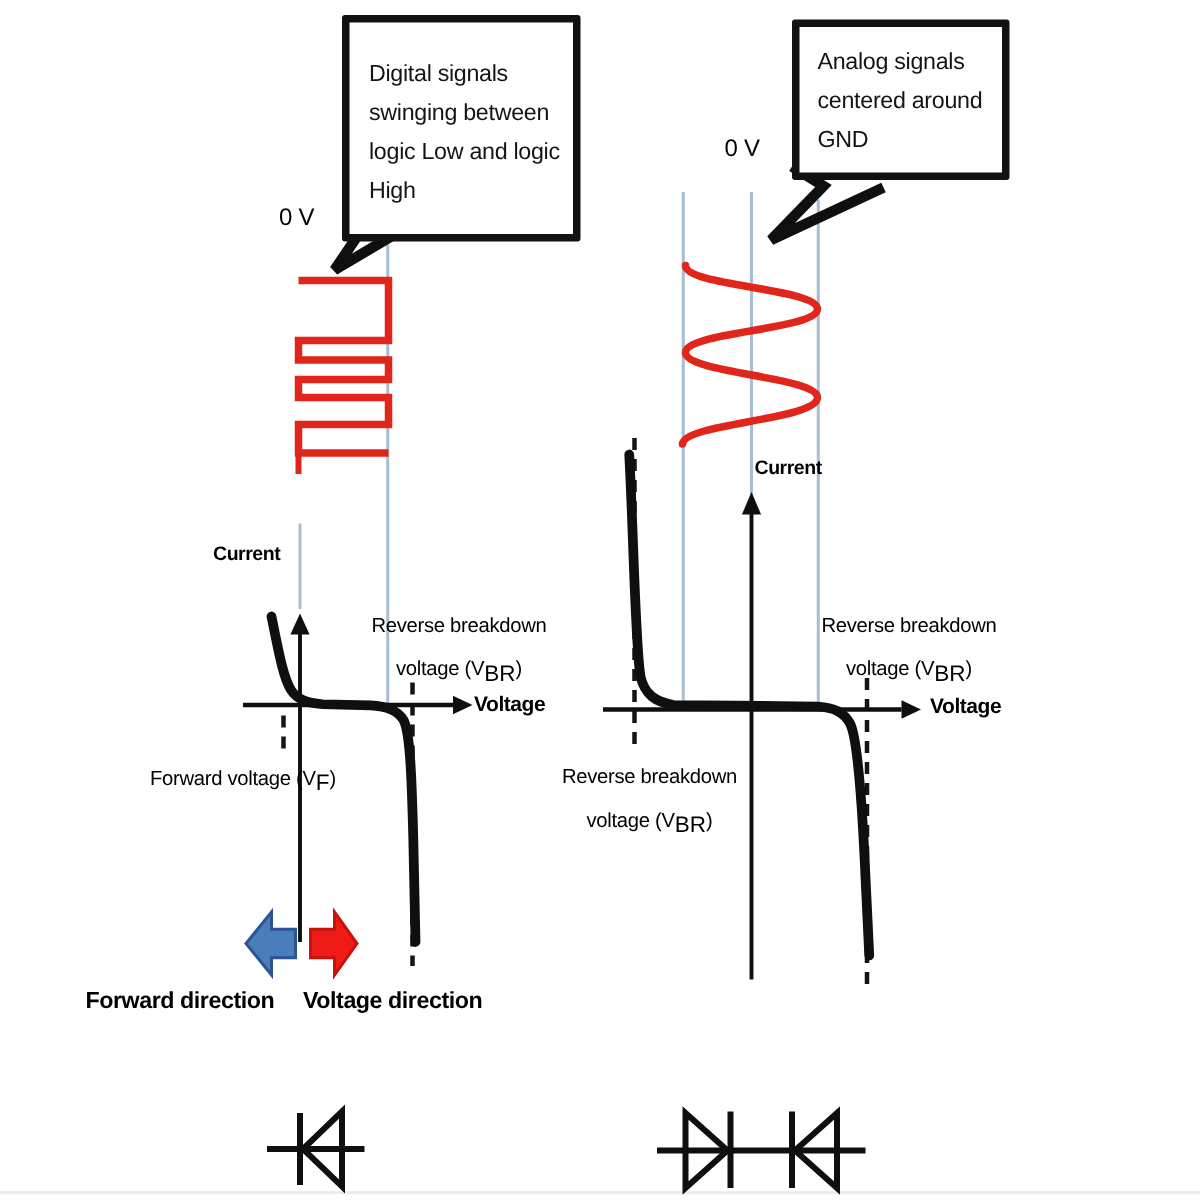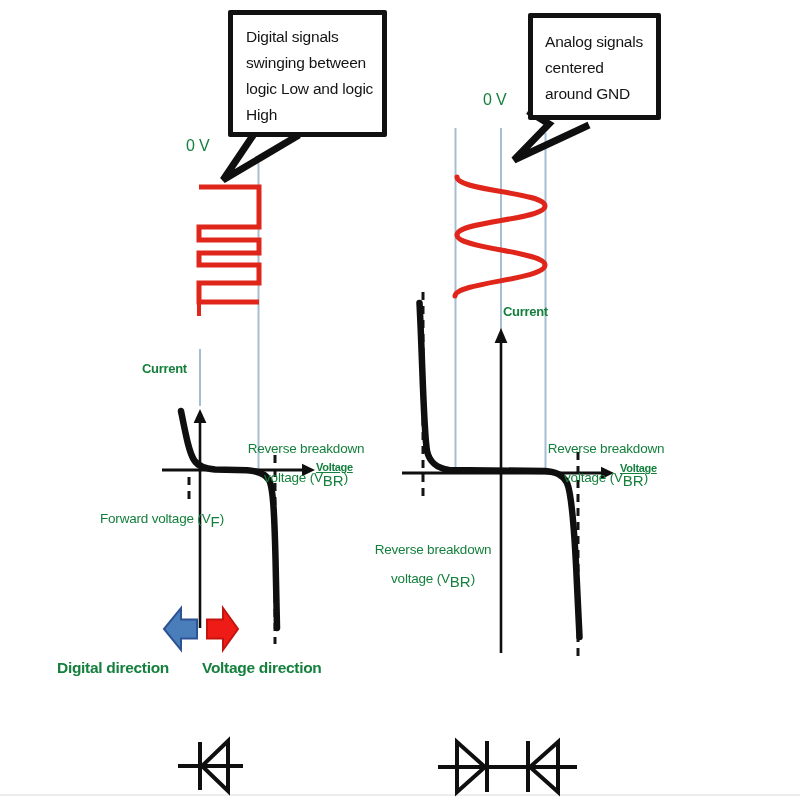--- a/index.html
+++ b/index.html
@@ -1,36 +1,36 @@
 <!DOCTYPE html>
 <html style="--signal-red: #e0251a; --guide-blue: #a6bed2; --ink-black: #0f0f0f; --arrow-blue-fill: #4a7ebb; --arrow-blue-border: #2e5395; --arrow-red-fill: #ee1b17; --arrow-red-border: #c41410;"><head>
 <meta charset="utf-8">
 <style>
   html,body{margin:0;padding:0;background:#fff;}
   .stage{
     position:relative;width:800px;height:800px;background:#ffffff;overflow:hidden;
     font-family:"Liberation Sans", sans-serif;color:#111;
   }
   .stage svg{position:absolute;left:0;top:0;z-index:1;}
-  .lbl{position:absolute;z-index:3;white-space:nowrap;letter-spacing:-0.2px;color:#15803d;}
+  .lbl{position:absolute;z-index:3;white-space:nowrap;letter-spacing:-0.2px;color:#000000;}
   .lbl.b{font-weight:bold;letter-spacing:-0.3px;}
-  .lbl.center{text-align:center;white-space:normal;margin-top:32px;}
+  .lbl.center{text-align:center;white-space:normal;}
   .zero{font-size:16px;}
   .axis-cur{font-size:13px;}
-  .axis-volt{font-size:11px;text-decoration:underline;}
+  .axis-volt{font-size:14px;}
   .ann{font-size:13.5px;}
   .dir{font-size:15.5px;}
   sub.sm{font-size:15px;letter-spacing:0;}
   .callout{
     position:absolute;z-index:2;box-sizing:border-box;background:#fff;
     border:5px solid #111;border-radius:2px;font-size:15.5px;line-height:26px;
     letter-spacing:-0.2px;color:#141414;
   }
-  .callout.left-co{left:228px;top:10px;width:159px;height:127px;padding:9px 6px 0 13px;}
-  .callout.right-co{left:528px;top:13px;width:133px;height:107px;padding:11px 4px 0 12px;}
+  .callout.left-co{left:228px;top:10px;width:159px;height:151px;padding:22px 6px 0 13px;}
+  .callout.right-co{left:528px;top:13px;width:145px;height:107px;padding:11px 4px 0 12px;}
   .edge-bottom{position:absolute;left:0;right:0;top:794px;height:2px;background:#ededed;z-index:0;}
 </style>
 </head>
 <body>
 
 <div class="stage">
 
   <div class="edge-bottom"></div>
 
   <svg width="800" height="800" viewBox="0 0 800 800">
@@ -104,21 +104,21 @@
 
   <div class="lbl zero" style="left:186px;top:137px;">0 V</div>
   <div class="lbl b axis-cur" style="left:142px;top:361px;">Current</div>
   <div class="lbl b axis-volt" style="left:316px;top:461px;">Voltage</div>
 
   <div class="lbl ann center" style="left:241px;top:409px;width:130px;">Reverse breakdown</div>
   <div class="lbl ann center" style="left:241px;top:438px;width:130px;"><span>voltage (V</span><sub class="sm">BR</sub><span>)</span></div>
 
   <div class="lbl ann" style="left:84px;top:511px;margin-left:16px;"><span>Forward voltage (V</span><sub class="sm">F</sub><span>)</span></div>
 
-  <div class="lbl b dir" style="left:57px;top:659px;">Digital direction</div>
+  <div class="lbl b dir" style="left:57px;top:659px;">Forward direction</div>
   <div class="lbl b dir" style="left:202px;top:659px;">Voltage direction</div>
 
   <div class="lbl zero" style="left:483px;top:91px;">0 V</div>
   <div class="lbl b axis-cur" style="left:503px;top:304px;">Current</div>
   <div class="lbl b axis-volt" style="left:620px;top:462px;">Voltage</div>
 
   <div class="lbl ann center" style="left:541px;top:409px;width:130px;">Reverse breakdown</div>
   <div class="lbl ann center" style="left:541px;top:438px;width:130px;"><span>voltage (V</span><sub class="sm">BR</sub><span>)</span></div>
 
   <div class="lbl ann center" style="left:368px;top:510px;width:130px;">Reverse breakdown</div>

